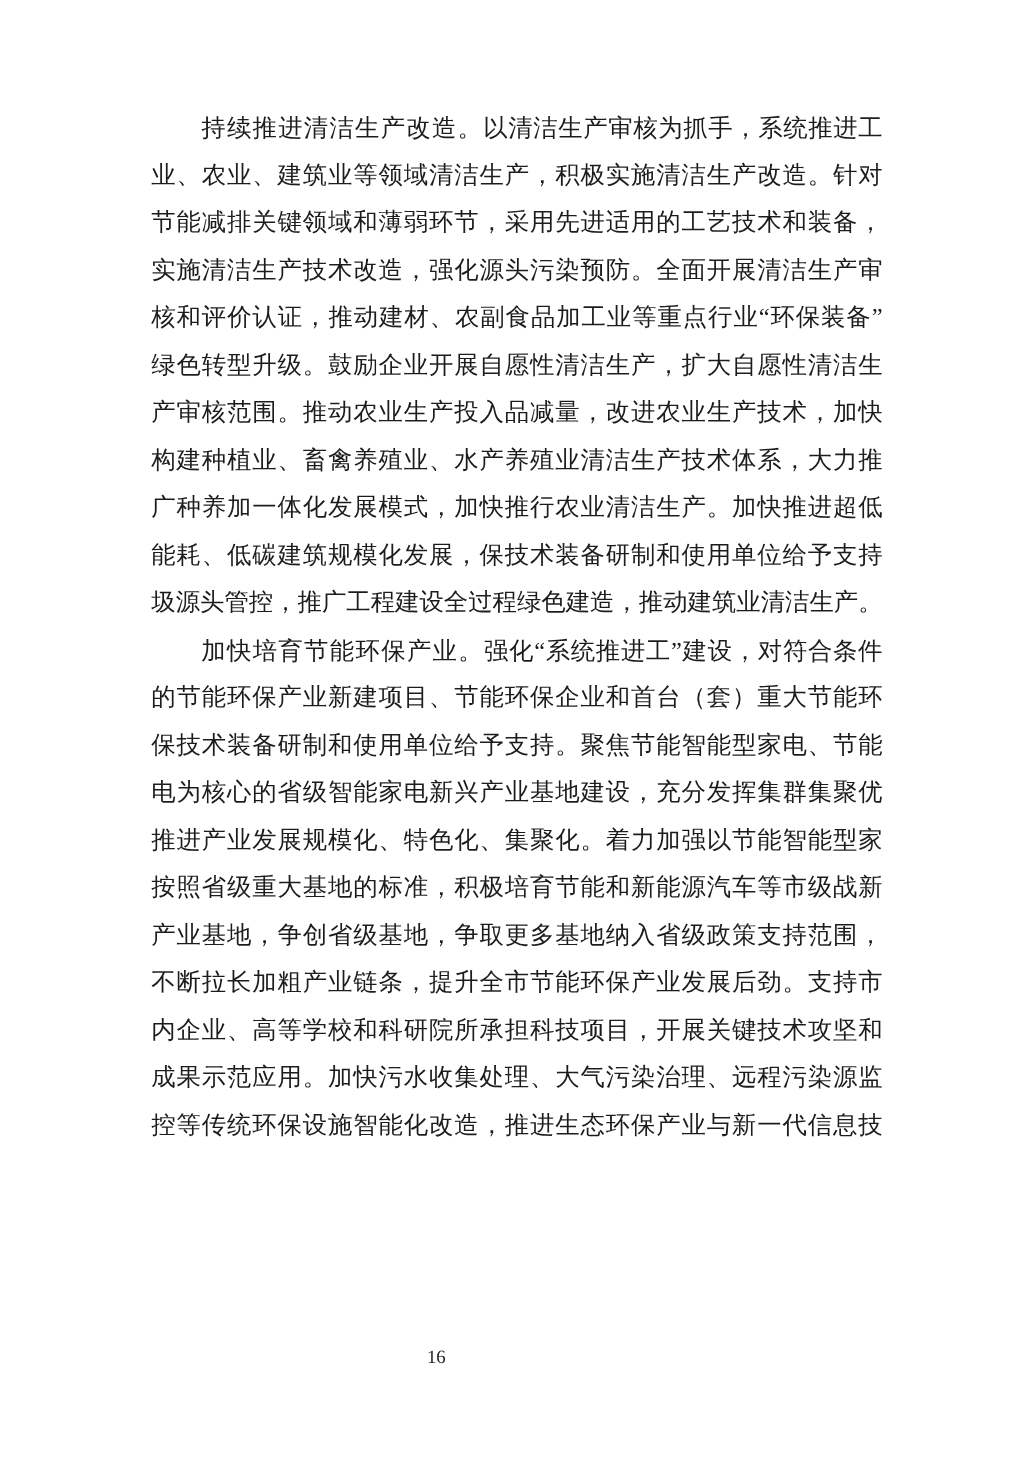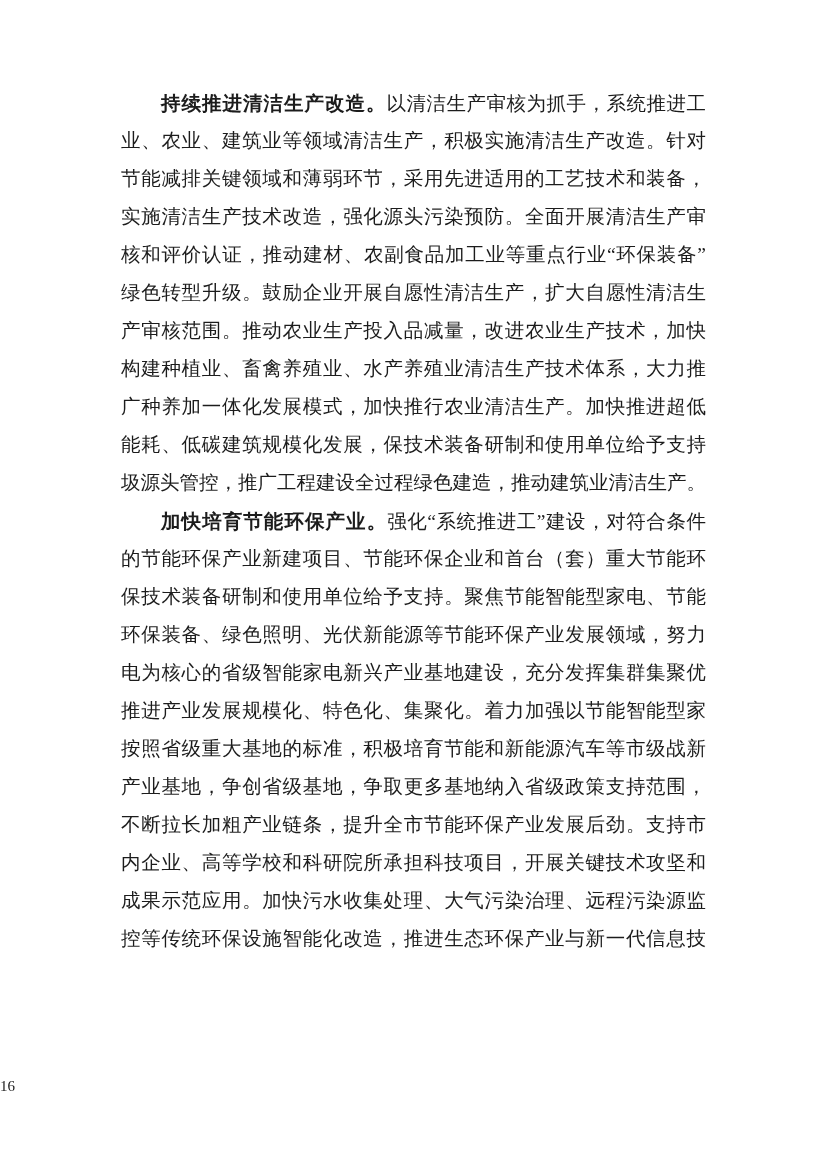--- a/index.html
+++ b/index.html
@@ -29,29 +29,30 @@
     text-align: justify;
     text-align-last: justify;
     text-justify: inter-ideograph;
     white-space: nowrap;
     letter-spacing: 0;
   }
   .body-line.indent {
     padding-left: 40px;
   }
   .lead-bold {
-    font-weight: 700;
+    font-weight: 400;
     font-family: "Liberation Sans", "DejaVu Sans", sans-serif;
     letter-spacing: 0.5px;
   }
   .page-number {
     position: absolute;
     left: 0;
     top: 1076px;
     width: 698px;
+    text-align: center;
     font-size: 15px;
     line-height: 20px;
     color: #222222;
     font-family: "Liberation Serif", "DejaVu Serif", serif;
   }
 </style>
 </head>
 <body>
 
 <div class="page">
@@ -65,21 +66,20 @@
     <div class="body-line">绿色转型升级。鼓励企业开展自愿性清洁生产，扩大自愿性清洁生</div>
     <div class="body-line">产审核范围。推动农业生产投入品减量，改进农业生产技术，加快</div>
     <div class="body-line">构建种植业、畜禽养殖业、水产养殖业清洁生产技术体系，大力推</div>
     <div class="body-line">广种养加一体化发展模式，加快推行农业清洁生产。加快推进超低</div>
     <div class="body-line">能耗、低碳建筑规模化发展，保技术装备研制和使用单位给予支持</div>
     <div class="body-line">圾源头管控，推广工程建设全过程绿色建造，推动建筑业清洁生产。</div>
 
     <div class="body-line indent"><span class="lead-bold">加快培育节能环保产业。</span><span>强化“系统推进工”建设，对符合条件</span></div>
     <div class="body-line">的节能环保产业新建项目、节能环保企业和首台（套）重大节能环</div>
     <div class="body-line">保技术装备研制和使用单位给予支持。聚焦节能智能型家电、节能</div>
-    <div class="body-line">环保装备、绿色照明、光伏新能源等节能环保产业发展领域，努力</div>
     <div class="body-line">电为核心的省级智能家电新兴产业基地建设，充分发挥集群集聚优</div>
     <div class="body-line">推进产业发展规模化、特色化、集聚化。着力加强以节能智能型家</div>
     <div class="body-line">按照省级重大基地的标准，积极培育节能和新能源汽车等市级战新</div>
     <div class="body-line">产业基地，争创省级基地，争取更多基地纳入省级政策支持范围，</div>
     <div class="body-line">不断拉长加粗产业链条，提升全市节能环保产业发展后劲。支持市</div>
     <div class="body-line">内企业、高等学校和科研院所承担科技项目，开展关键技术攻坚和</div>
     <div class="body-line">成果示范应用。加快污水收集处理、大气污染治理、远程污染源监</div>
     <div class="body-line">控等传统环保设施智能化改造，推进生态环保产业与新一代信息技</div>
 
   </div>

